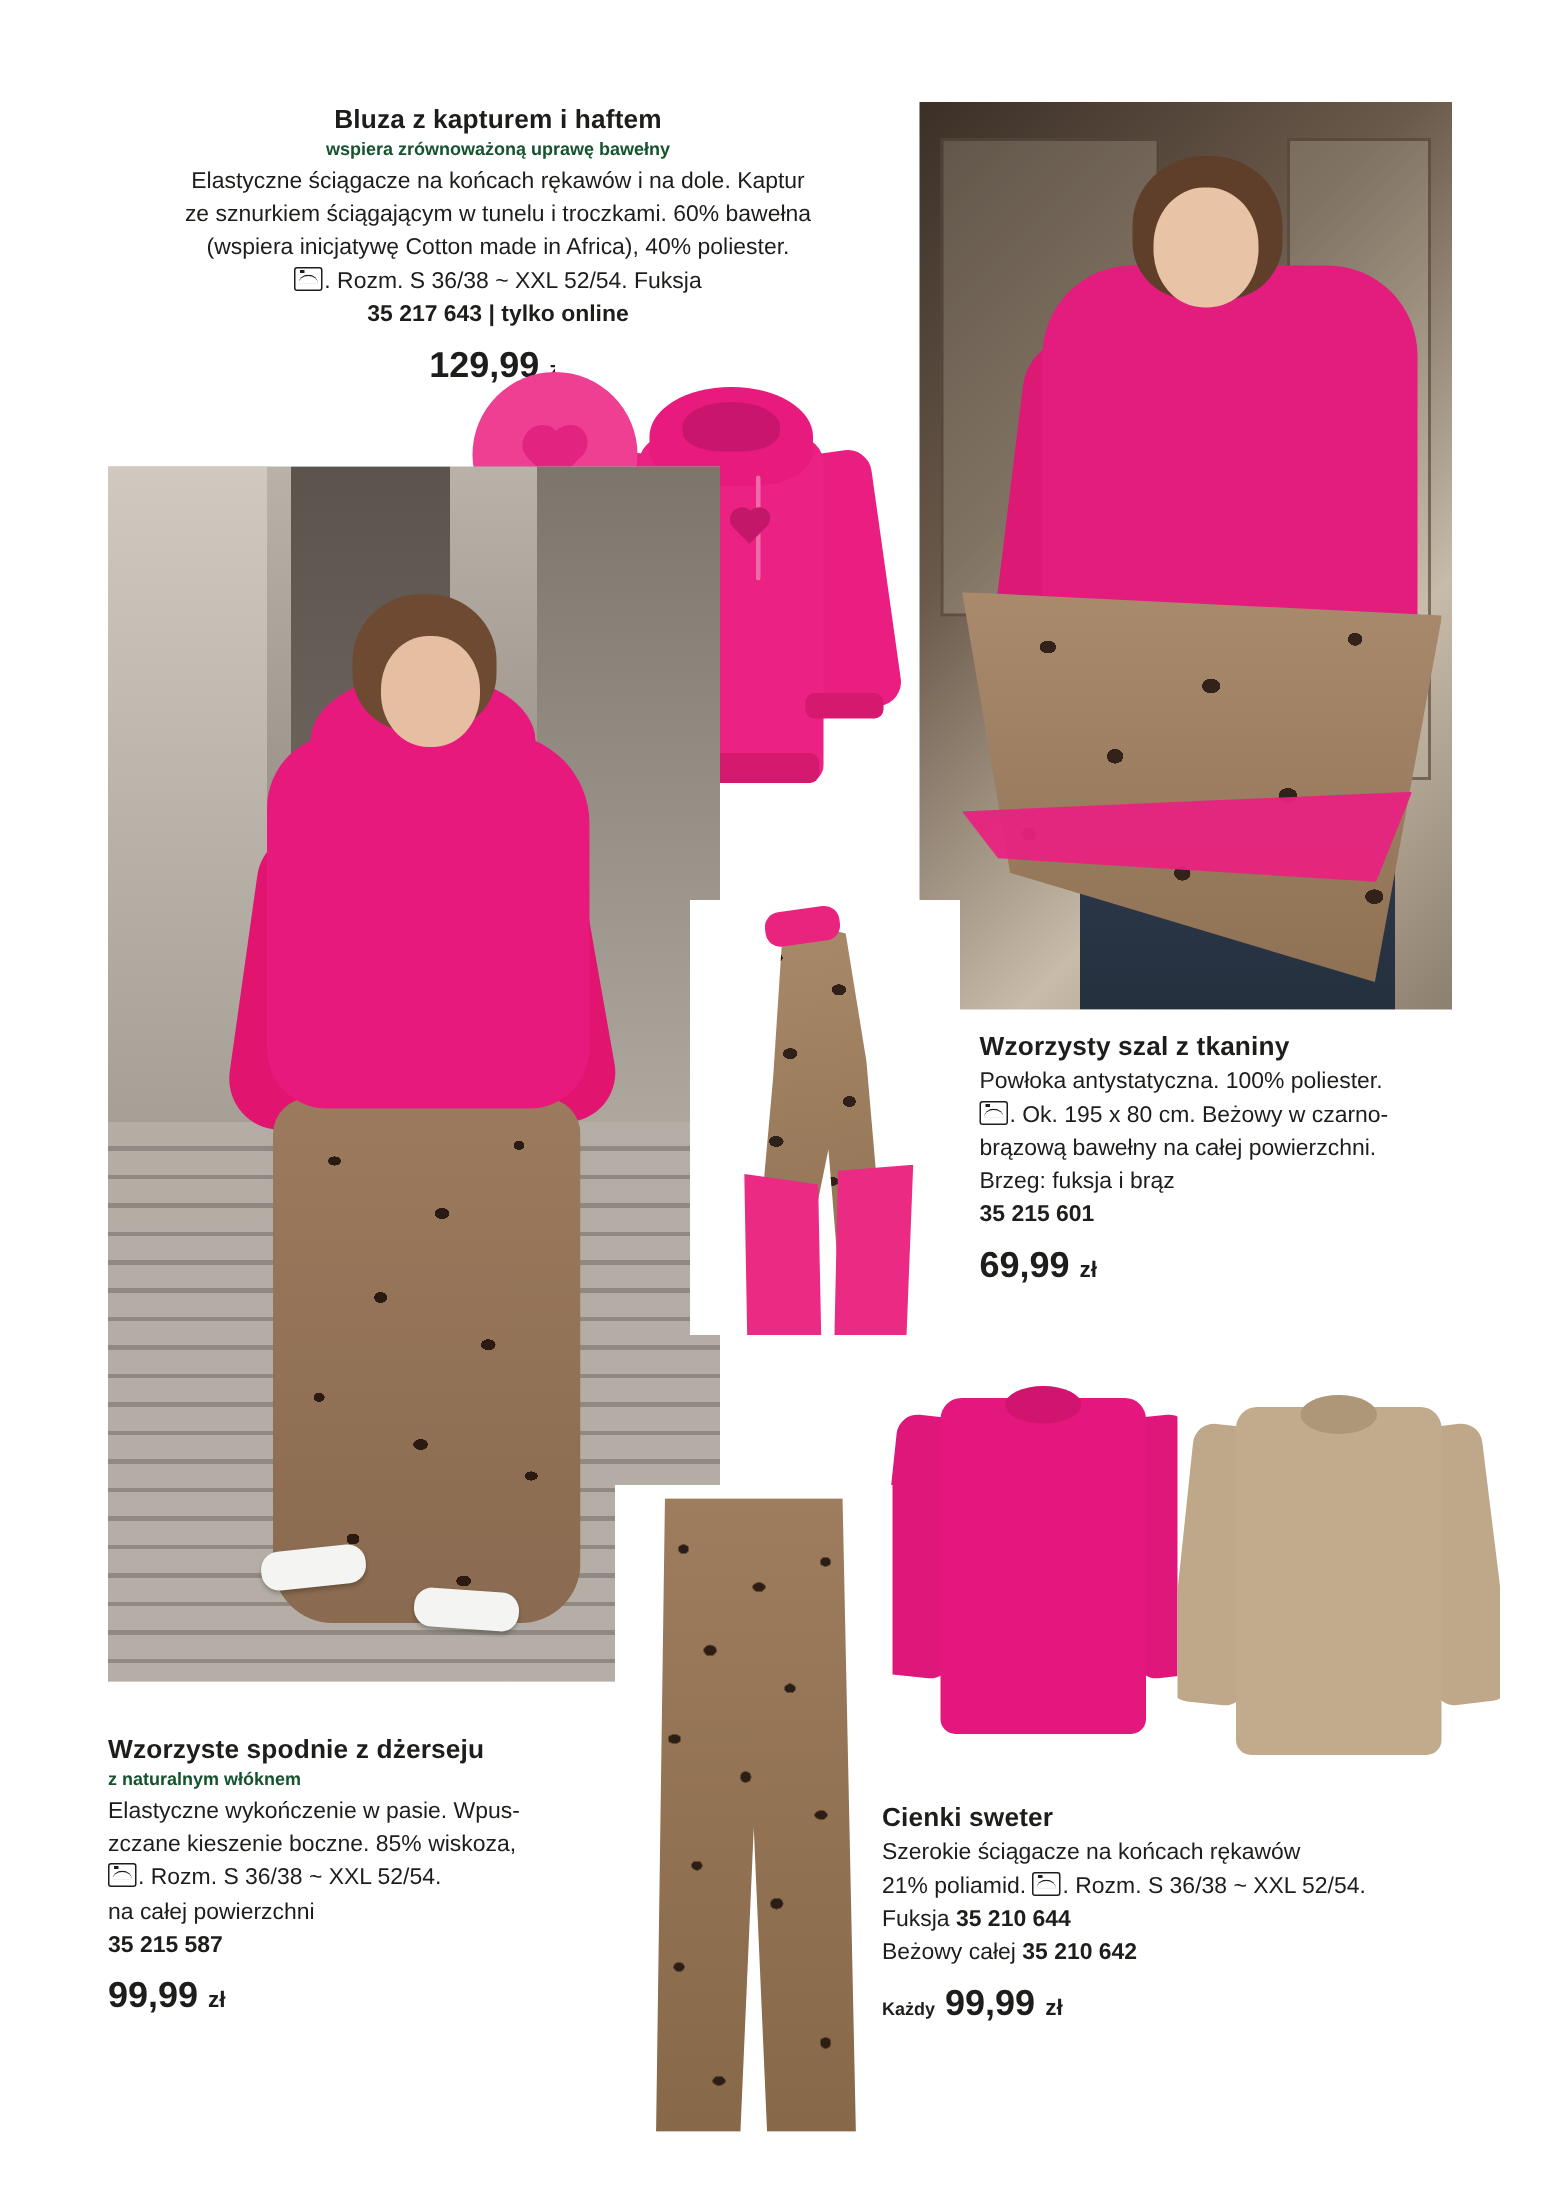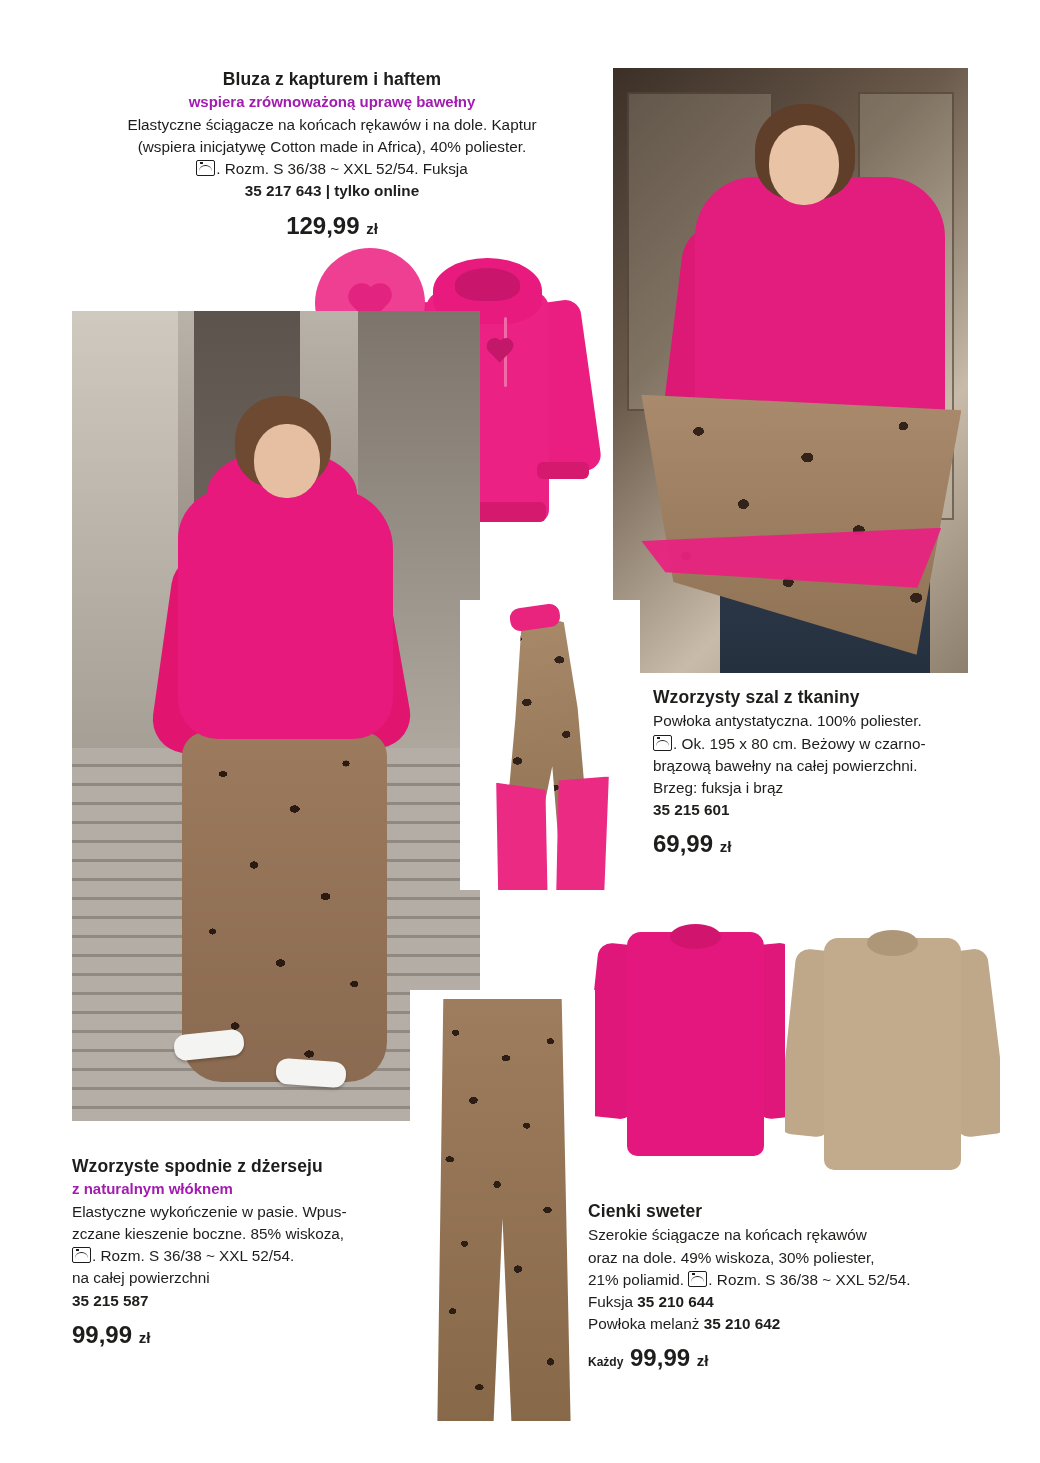--- a/index.html
+++ b/index.html
@@ -24,23 +24,23 @@
   
   .block { position: absolute; }
   .title {
     font-size: 17.5px;
     font-weight: bold;
     letter-spacing: .1px;
     margin: 0 0 2px 0;
     line-height: 1.28;
   }
   .eco {
-    font-size: 15px;
+    font-size: 12px;
     font-weight: bold;
-    color: #a21caf;
+    color: #14532d;
     margin: 0 0 2px 0;
     line-height: 1.3;
   }
   .desc {
     font-size: 15.3px;
     line-height: 1.45;
     margin: 0;
   }
   .desc .bold { font-weight: bold; }
   .code {
@@ -482,20 +482,21 @@
 </style>
 </head>
 <body>
 
 <div class="page">
 
   <div class="block" style="left:72px; top:68px; width:520px;text-align:center;">
     <p class="title">Bluza z kapturem i haftem</p>
     <p class="eco">wspiera zrównoważoną uprawę bawełny</p>
     <p class="desc">Elastyczne ściągacze na końcach rękawów i na dole. Kaptur</p>
+    <p class="desc">ze sznurkiem ściągającym w tunelu i troczkami. 60% bawełna</p>
     <p class="desc">(wspiera inicjatywę Cotton made in Africa), 40% poliester.</p>
     <p class="desc"><span class="care"></span><span>. Rozm. S 36/38 ~ XXL 52/54. Fuksja</span></p>
     <p class="code">35 217 643 | tylko online</p>
     <p class="price"><span>129,99</span> <span class="cur">zł</span></p>
   </div>
 
   <div class="photo photo-hoodie" style="left:370px; top:238px; width:235px; height:330px;">
     <div class="hoodie-sleeveL"></div>
     <div class="hoodie-sleeveR"></div>
     <div class="hoodie-body"></div>
@@ -584,20 +585,19 @@
     <p class="desc">zczane kieszenie boczne. 85% wiskoza,</p>
     <p class="desc"><span class="care"></span><span>. Rozm. S 36/38 ~ XXL 52/54.</span></p>
     <p class="desc">na całej powierzchni</p>
     <p class="code">35 215 587</p>
     <p class="price"><span>99,99</span> <span class="cur">zł</span></p>
   </div>
 
   <div class="block" style="left:588px; top:1200px; width:400px;">
     <p class="title">Cienki sweter</p>
     <p class="desc">Szerokie ściągacze na końcach rękawów</p>
-    <p class="desc">oraz na dole. 49% wiskoza, 30% poliester,</p>
     <p class="desc"><span>21% poliamid.</span> <span class="care"></span><span>. Rozm. S 36/38 ~ XXL 52/54.</span></p>
     <p class="desc"><span>Fuksja </span><span class="bold">35 210 644</span></p>
-    <p class="desc"><span>Powłoka melanż </span><span class="bold">35 210 642</span></p>
+    <p class="desc"><span>Beżowy całej </span><span class="bold">35 210 642</span></p>
     <p class="price"><span class="each">Każdy</span> <span>99,99</span> <span class="cur">zł</span></p>
   </div>
 
 </div>
 
 </body></html>

